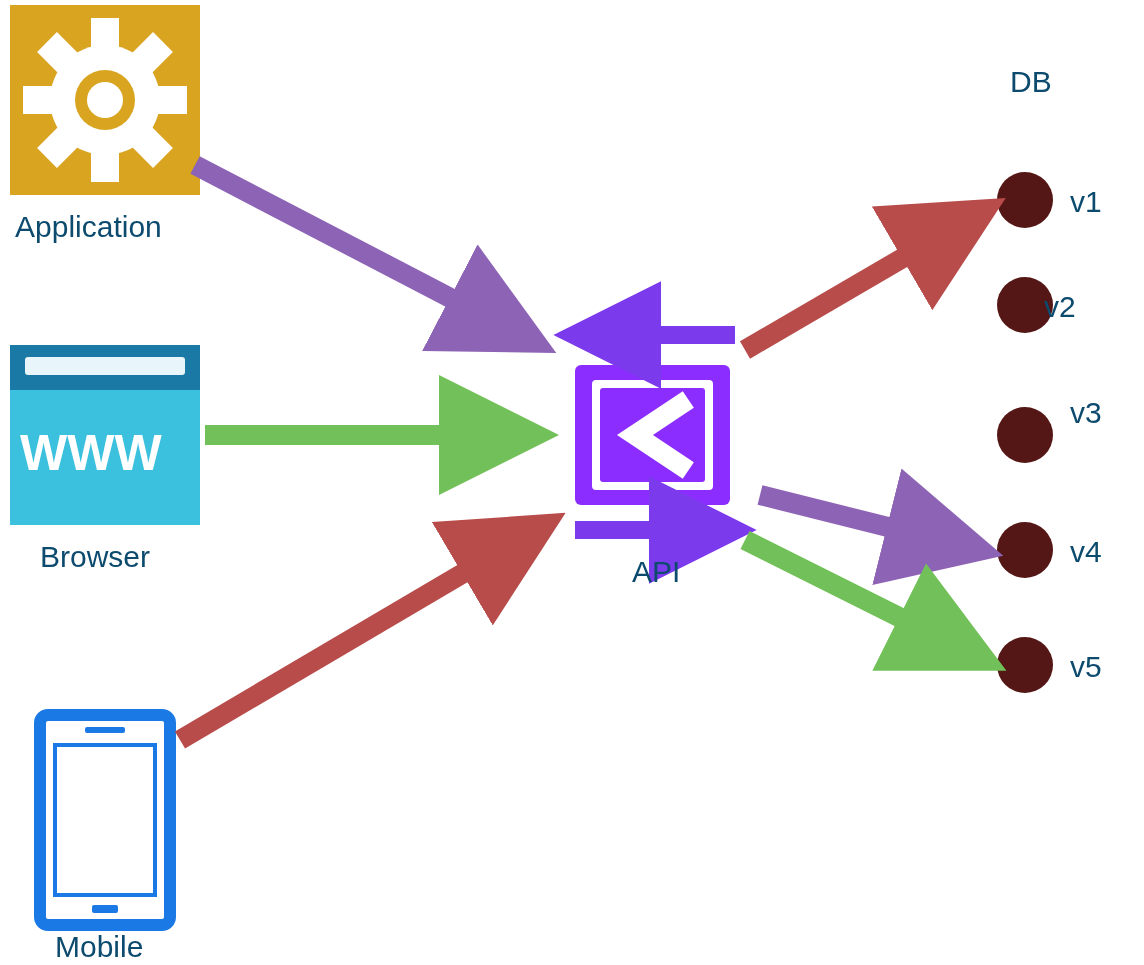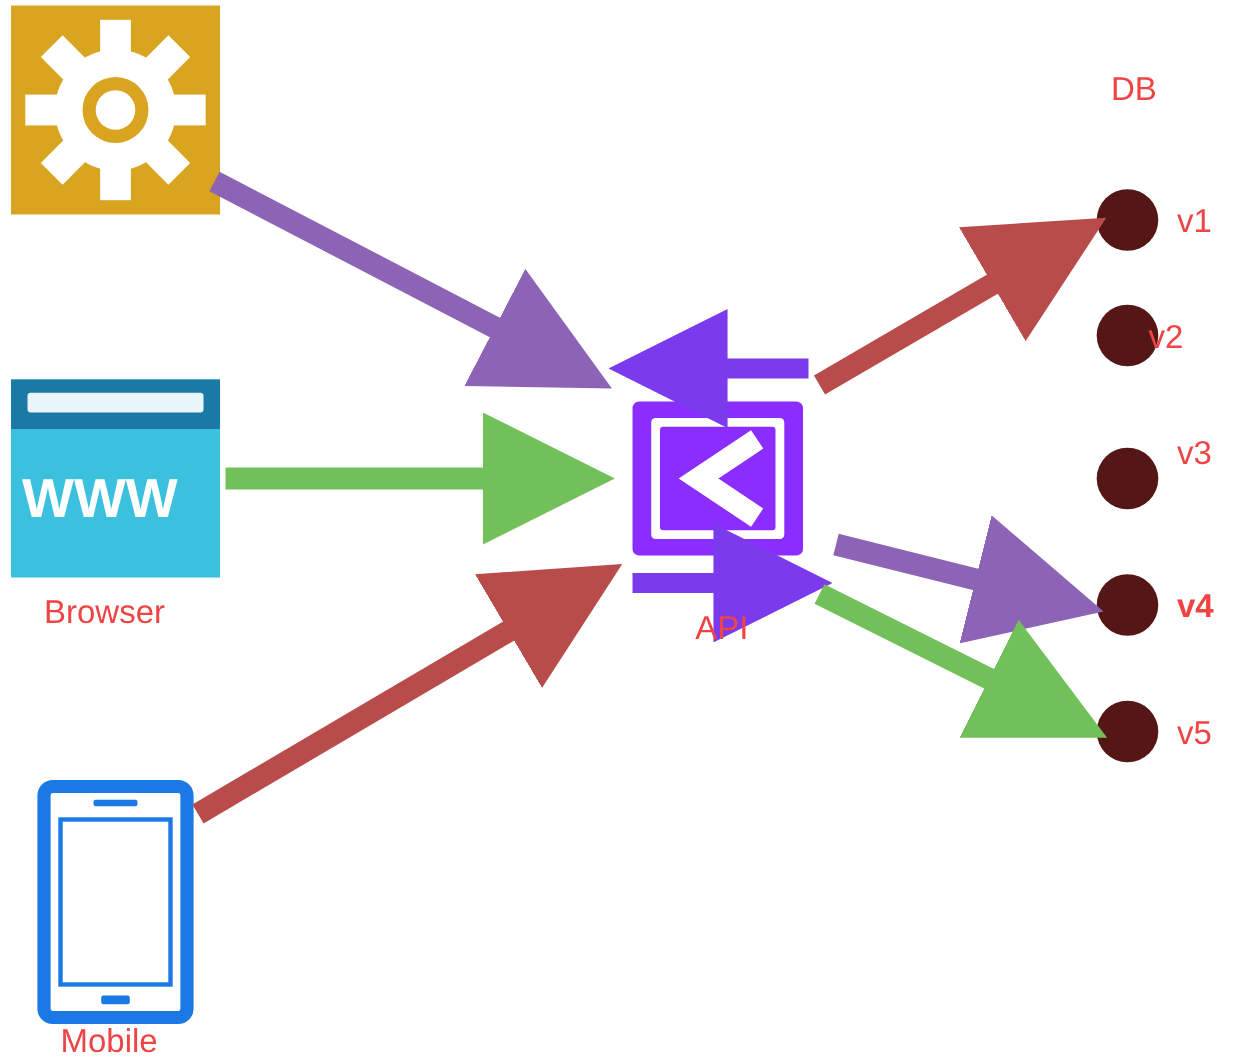--- a/index.html
+++ b/index.html
@@ -17,21 +17,21 @@
   }
   svg.canvas {
     position: absolute;
     left: 0; top: 0;
     width: 1144px;
     height: 965px;
   }
   .label {
     position: absolute;
     font-size: 30px;
-    color: #ef4444;
+    color: #0c4a6e;
     white-space: nowrap;
   }
   .label-small {
     font-size: 30px;
   }
 </style>
 </head>
 <body>
 
 <div class="stage">
@@ -110,27 +110,28 @@
     <line x1="180" y1="740" x2="545" y2="525" stroke="#b84c4a" stroke-width="20" marker-end="url(#ah-red)"></line>
 
     <line x1="735" y1="335" x2="575" y2="335" stroke="#7c3aed" stroke-width="18" marker-end="url(#ah-violet)"></line>
     <line x1="575" y1="530" x2="735" y2="530" stroke="#7c3aed" stroke-width="18" marker-end="url(#ah-violet)"></line>
 
     <line x1="745" y1="350" x2="985" y2="210" stroke="#b84c4a" stroke-width="20" marker-end="url(#ah-red)"></line>
     <line x1="760" y1="495" x2="980" y2="550" stroke="#8d63b5" stroke-width="20" marker-end="url(#ah-purple)"></line>
     <line x1="745" y1="540" x2="985" y2="660" stroke="#72c05a" stroke-width="20" marker-end="url(#ah-green)"></line>
   </svg>
 
+  <div class="label" style="left:15px; top:210px;">Application</div>
 
   <div class="label" style="left:40px; top:540px;">Browser</div>
 
   <div class="label" style="left:55px; top:930px;">Mobile</div>
 
   <div class="label" style="left:620px; top:555px;margin-left:12px;">API</div>
 
   <div class="label" style="left:1010px; top:65px;">DB</div>
 
   <div class="label label-small" style="left:1070px; top:185px;">v1</div>
   <div class="label label-small" style="left:1044px; top:290px;">v2</div>
   <div class="label label-small" style="left:1070px; top:396px;text-align:center;">v3</div>
-  <div class="label label-small" style="left:1070px; top:535px;font-weight:bold;">v4</div>
+  <div class="label label-small" style="left:1070px; top:535px;">v4</div>
   <div class="label label-small" style="left:1070px; top:650px;">v5</div>
 </div>
 
 </body></html>

